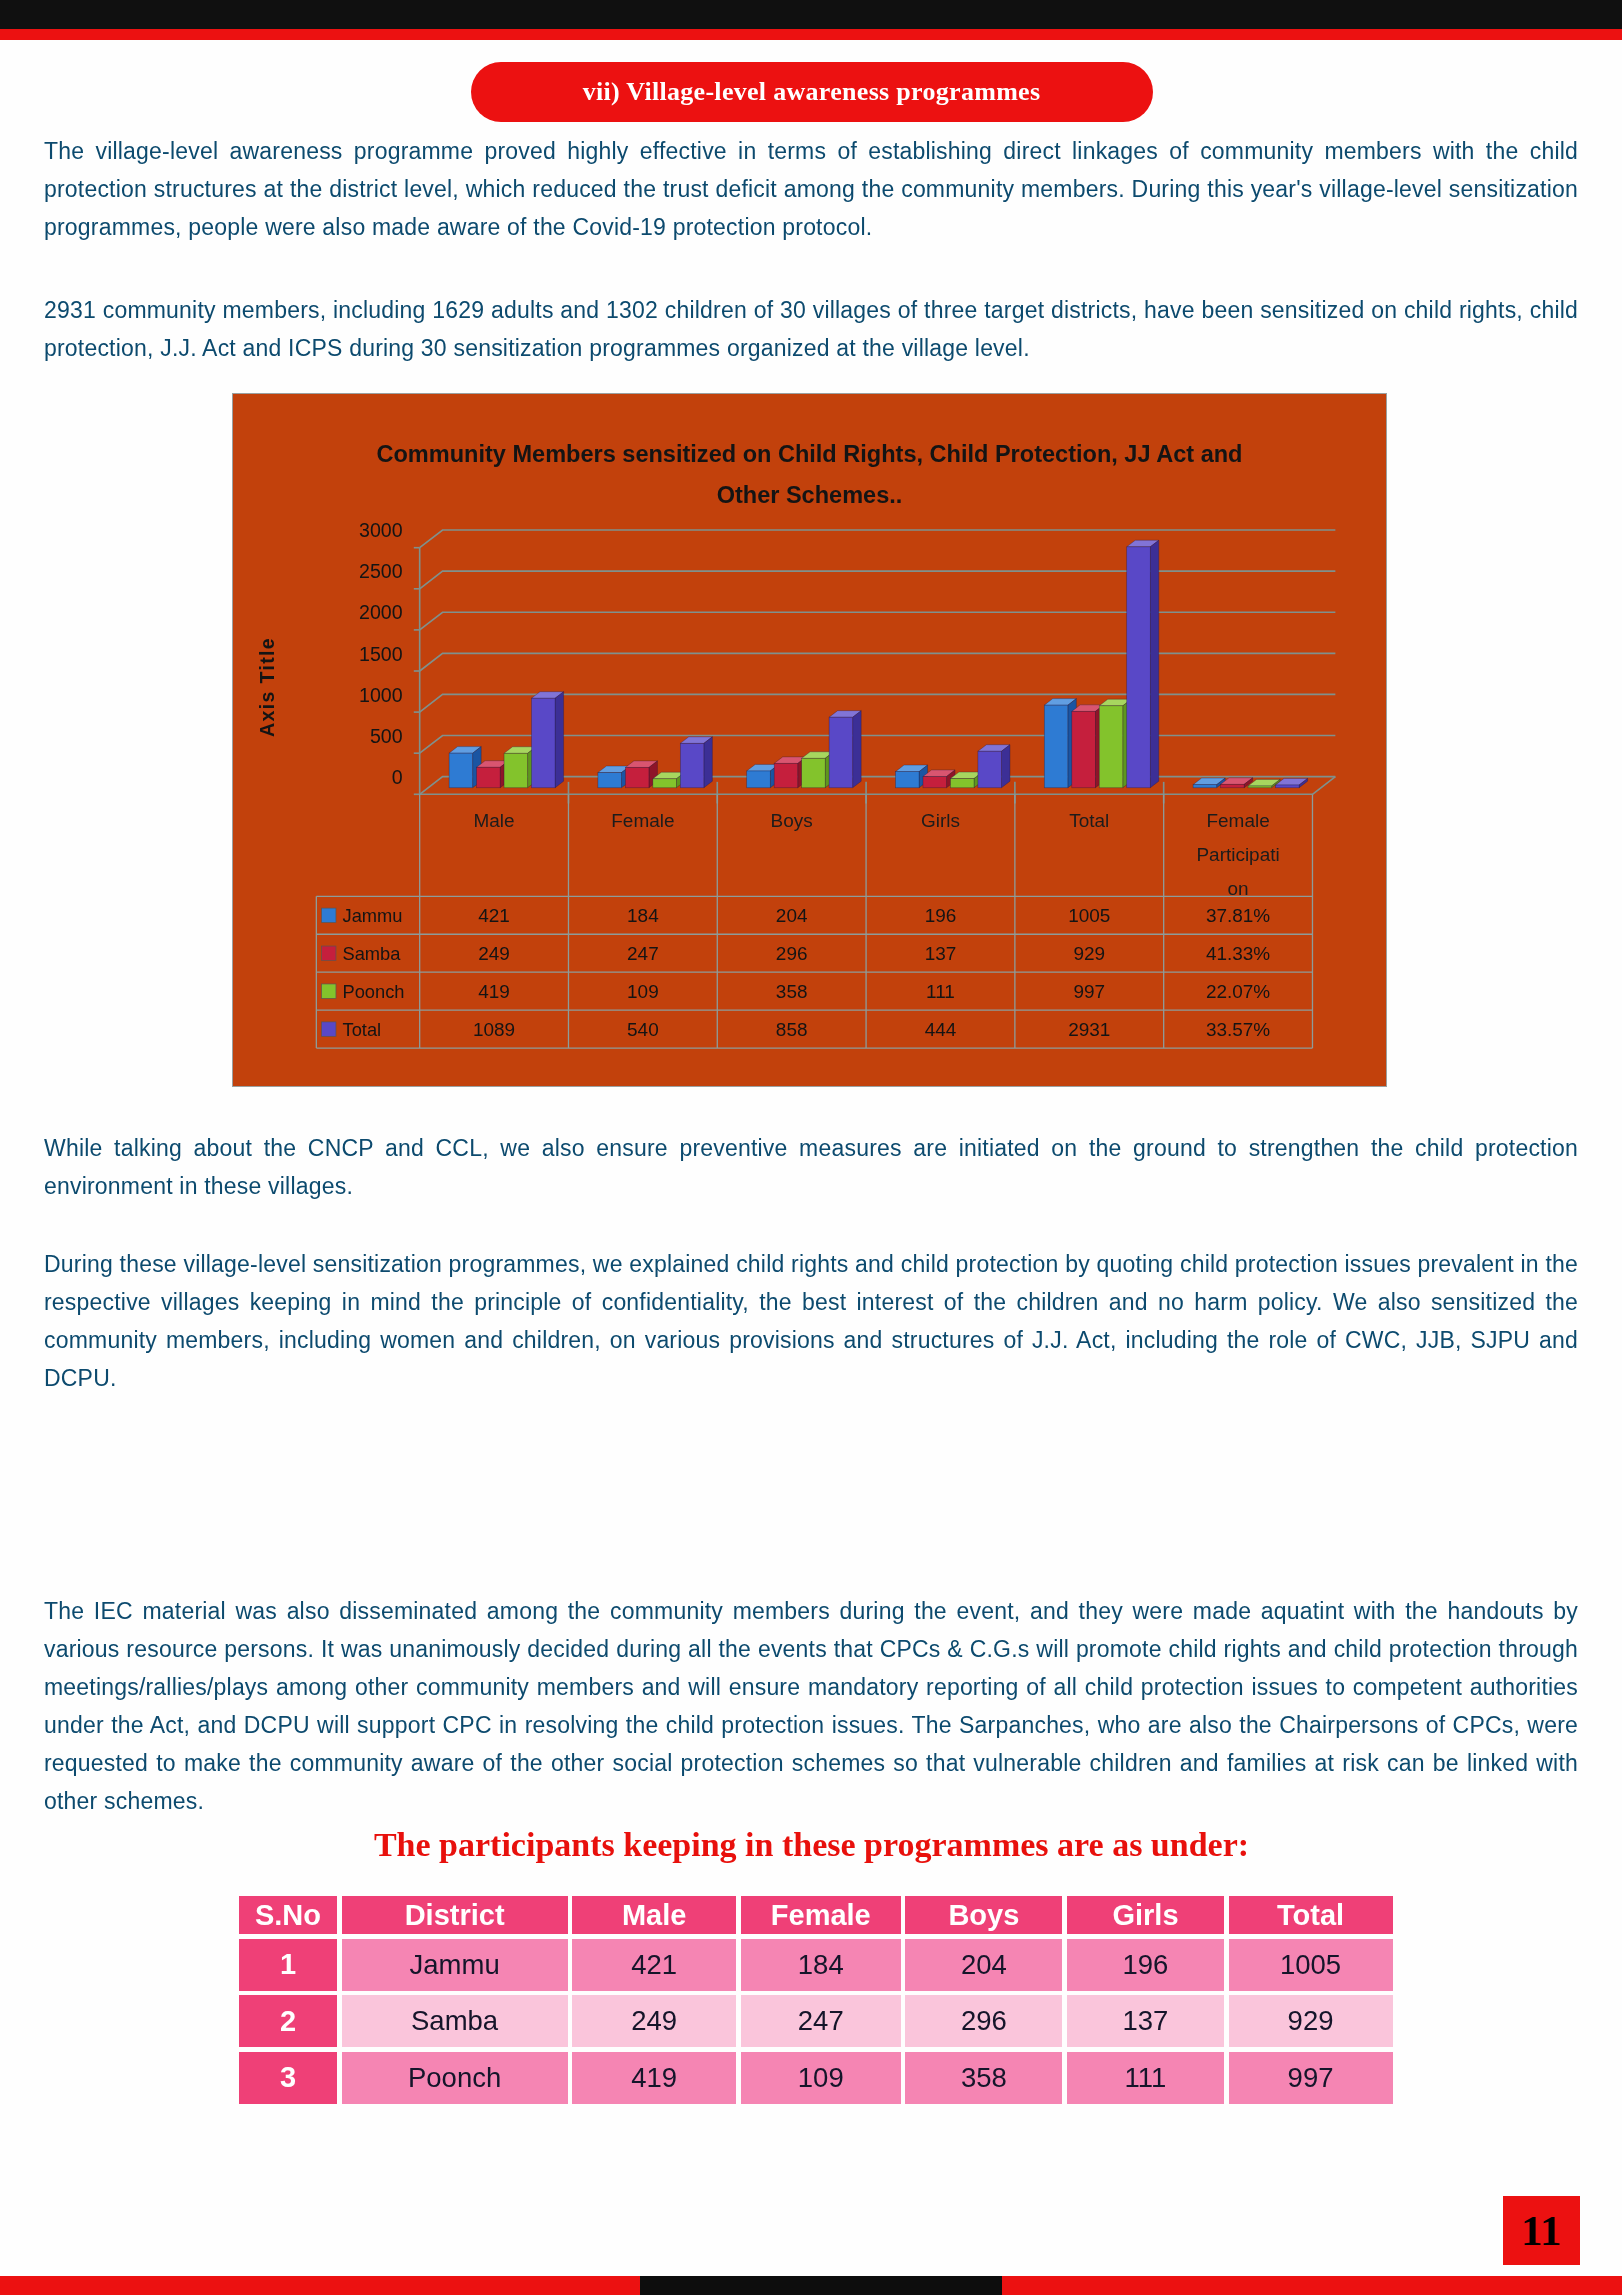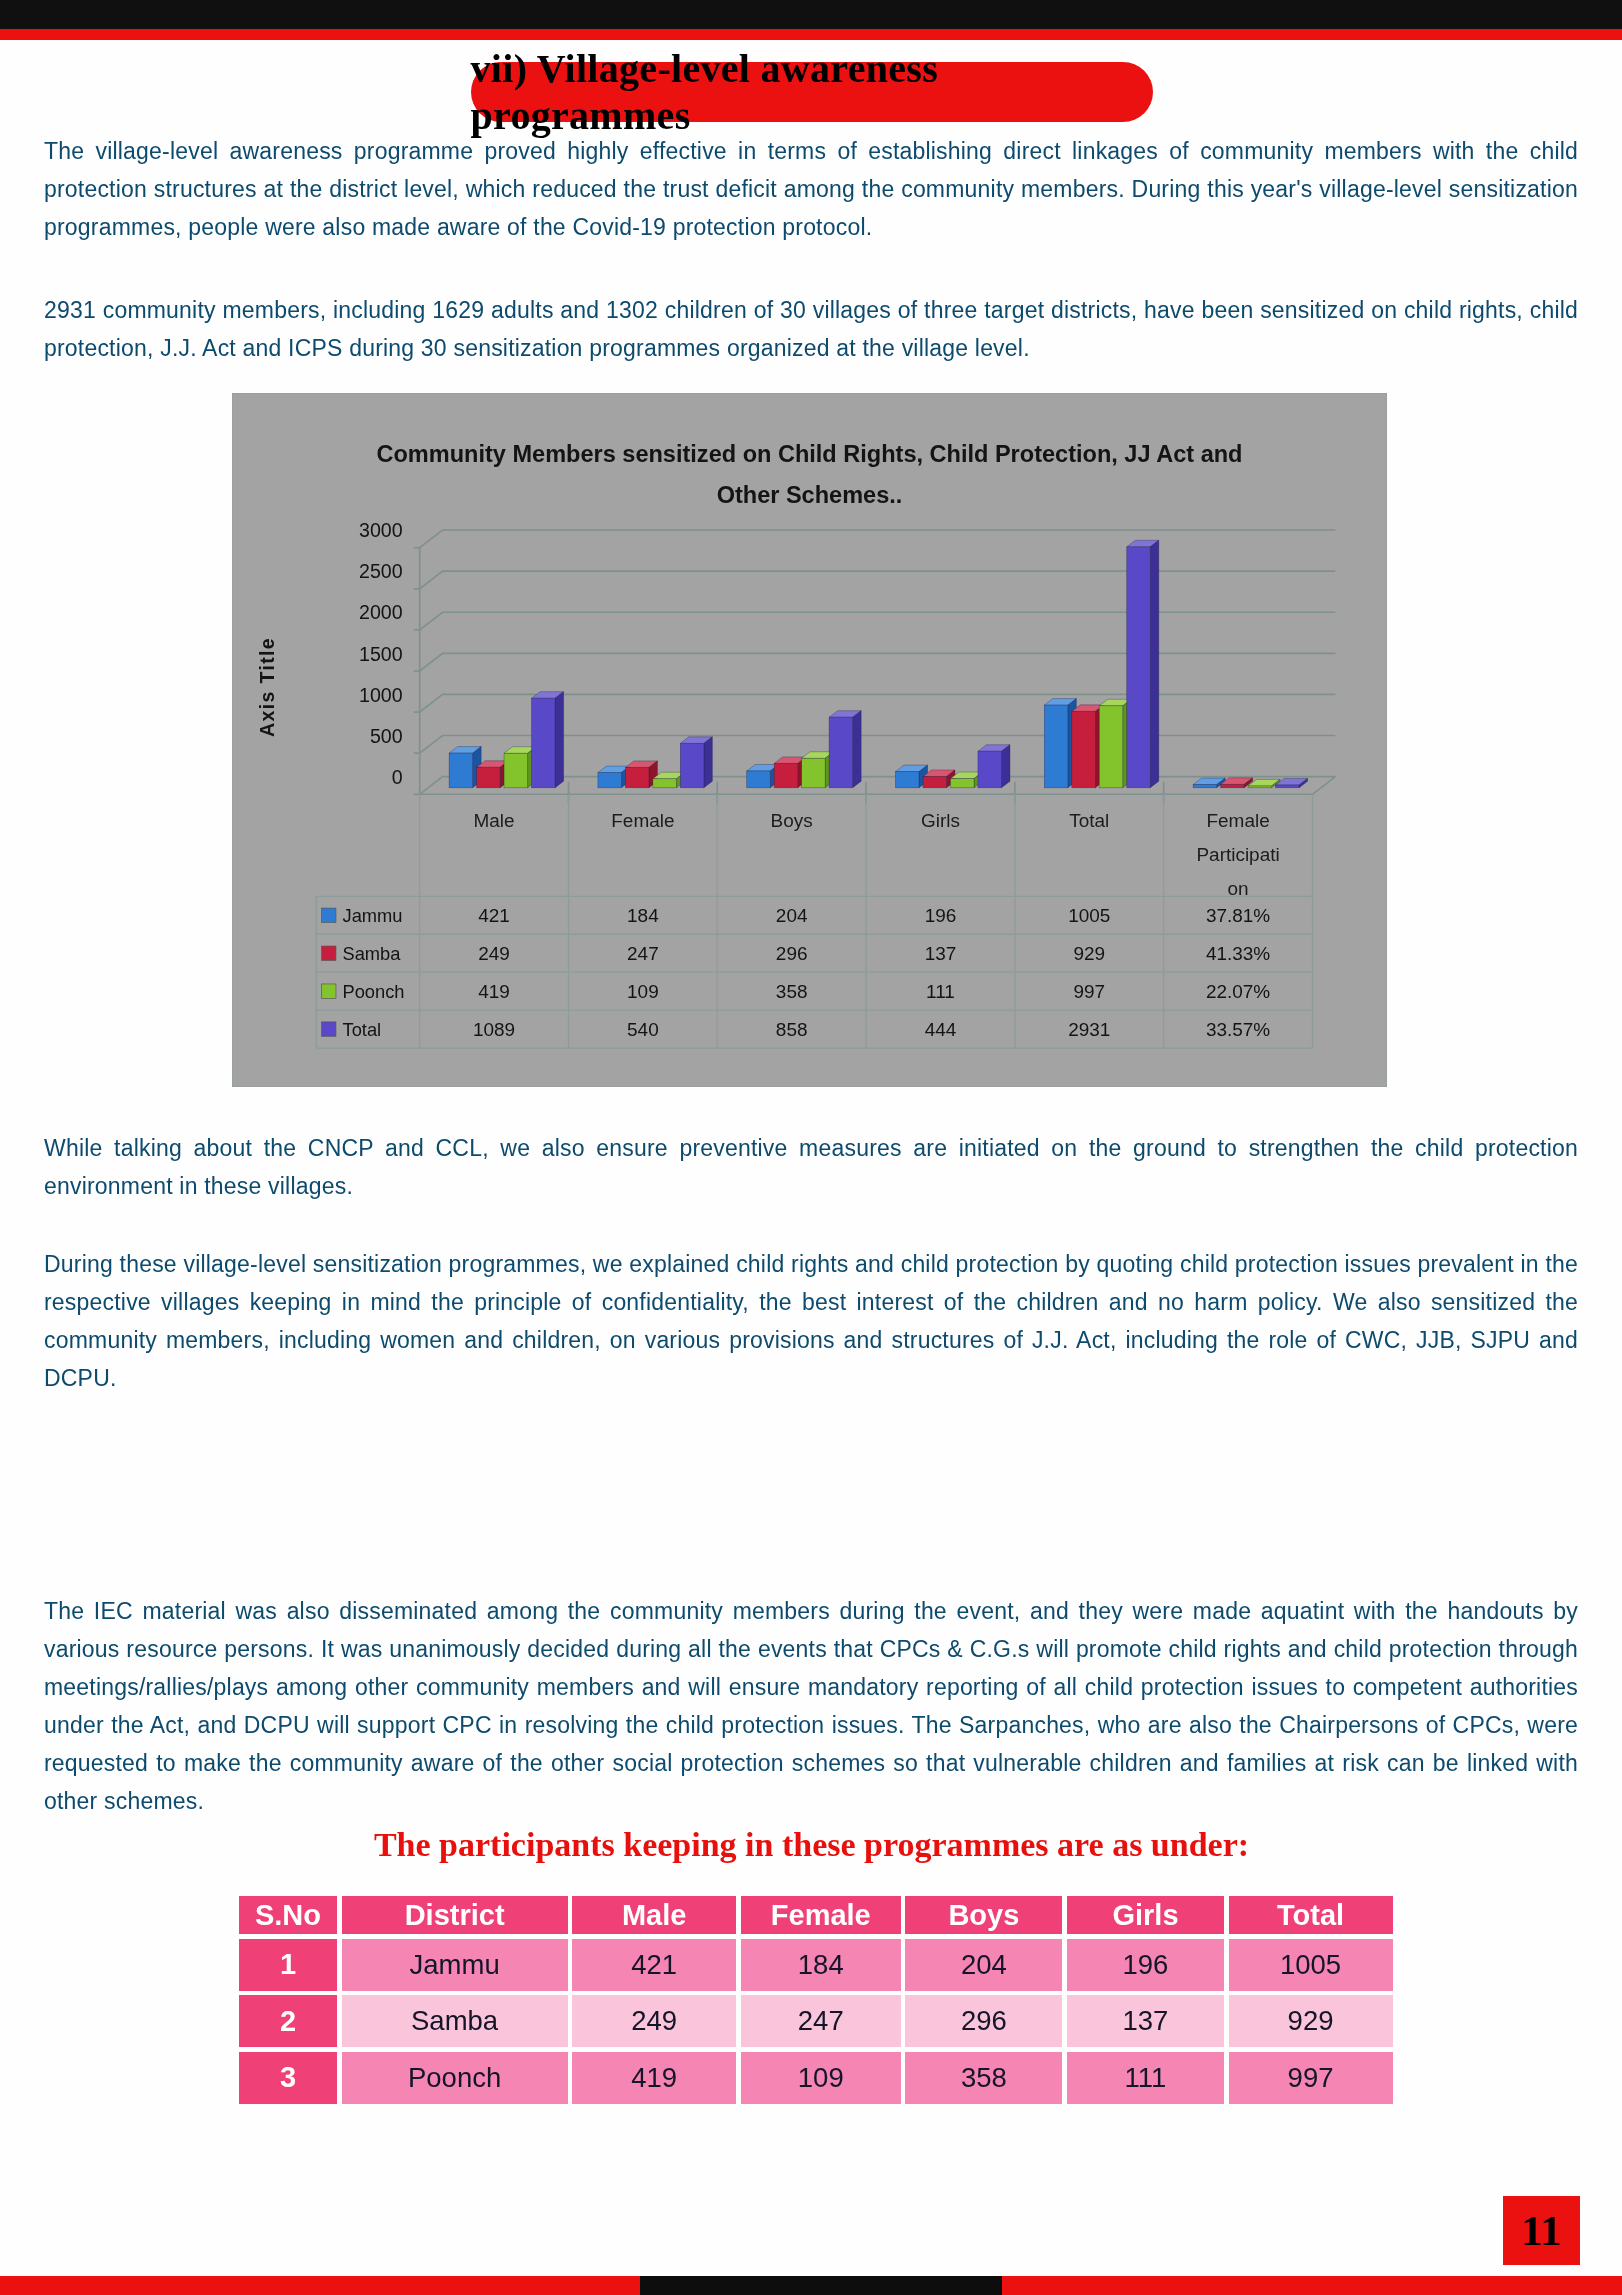--- a/index.html
+++ b/index.html
@@ -4,27 +4,27 @@
 <style>
   html,body{margin:0;padding:0;}
   body{width:1623px;height:2295px;background:#ffffff;font-family:"Liberation Sans",sans-serif;}
   #page{position:relative;width:1623px;height:2295px;overflow:hidden;background:#fefefe;}
 
   .topbar-black{position:absolute;left:0;top:0;width:1623px;height:29.4px;background:#101010;}
   .topbar-red{position:absolute;left:0;top:29.4px;width:1623px;height:11px;background:var(--accent,#EC1111);}
 
   .pill{position:absolute;left:50%;transform:translateX(-50%);top:62px;width:682px;height:60px;
         background:var(--accent,#EC1111);border-radius:30px;display:flex;align-items:center;justify-content:center;}
-  .pill span{font-family:"Liberation Serif",serif;font-weight:700;font-size:40px;color:#000000;letter-spacing:0.3px;}
+  .pill span{font-family:"Liberation Serif",serif;font-weight:700;font-size:26px;color:#ffffff;letter-spacing:0.3px;}
 
   .body{position:absolute;left:44px;width:1534px;margin:0;font-size:23px;line-height:38px;color:#0c4a6e;
         text-align:justify;letter-spacing:0.2px;font-weight:400;}
   .p1{top:132px;} .p2{top:291px;} .p3{top:1129px;} .p4{top:1245px;} .p5{top:1437px;} .p6{top:1592px;}
 
-  .chartbox{position:absolute;left:232px;top:393px;width:1153px;height:692px;background:#a3a3a3;
+  .chartbox{position:absolute;left:232px;top:393px;width:1153px;height:692px;background:#c2410c;
             border:1.3px solid #9aa0a0;}
   .chartbox svg{display:block;width:1153px;height:692px;}
   .ct-title{font-family:"Liberation Sans",sans-serif;font-weight:700;font-size:36px;fill:#141414;}
   .ctick{font-family:"Liberation Sans",sans-serif;font-size:30px;fill:#141414;}
   .cylab{font-family:"Liberation Sans",sans-serif;font-weight:700;font-size:30px;fill:#141414;letter-spacing:2px;}
   .ccat{font-family:"Liberation Sans",sans-serif;font-size:29px;fill:#1c1c1c;}
   .cval{font-family:"Liberation Sans",sans-serif;font-size:29px;fill:#141414;}
   .cser{font-family:"Liberation Sans",sans-serif;font-size:28px;fill:#141414;}
   .cgrid{stroke:#7f918d;stroke-width:2.5;fill:none;}
   .ctline{stroke:#8d9c9a;stroke-width:2;fill:none;}

